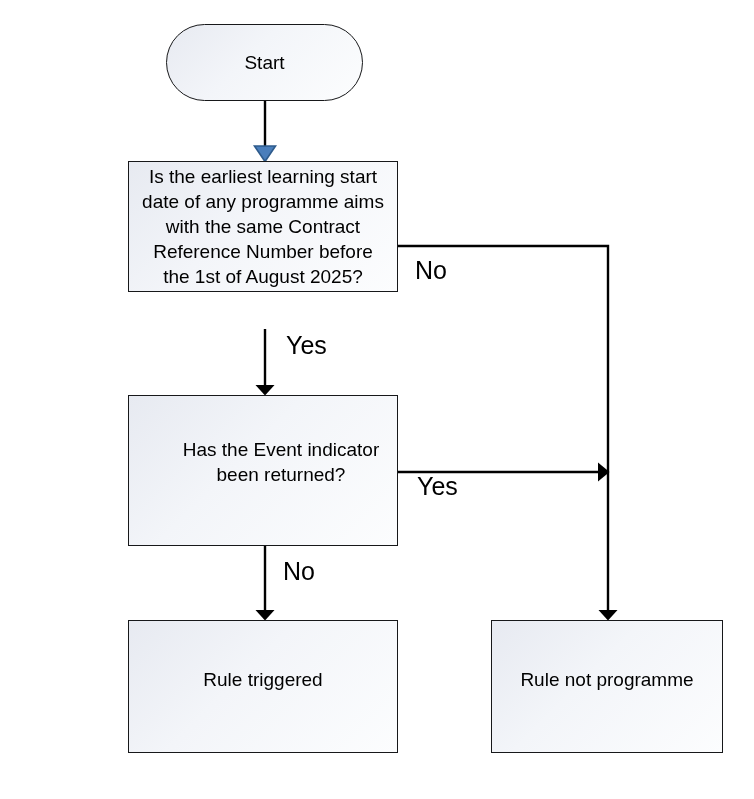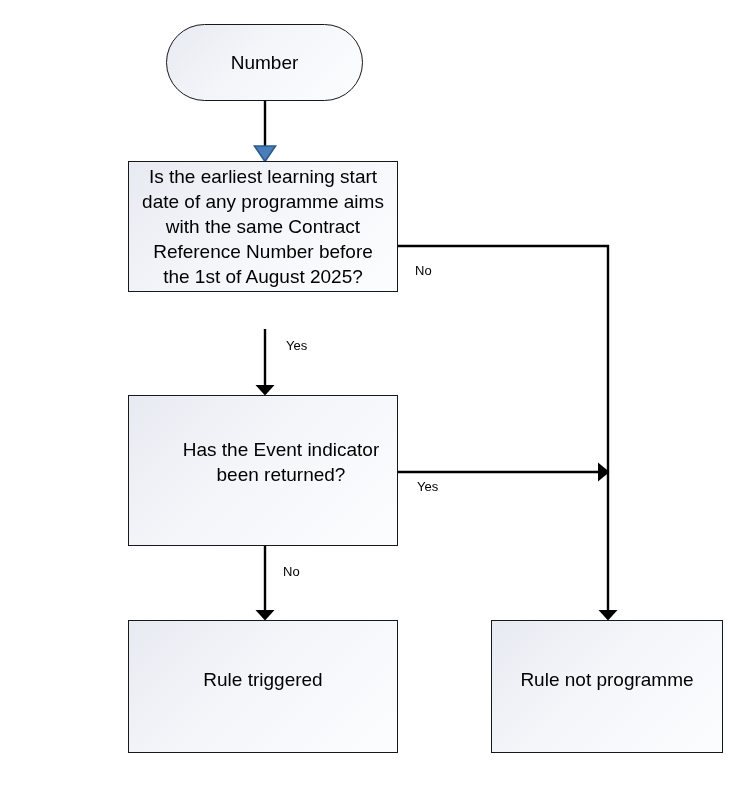--- a/index.html
+++ b/index.html
@@ -58,21 +58,21 @@
 
   
   #node-start        { left: 166px; top: 24px;  width: 197px; height: 77px; }
   #node-decision-1   { left: 128px; top: 161px; width: 270px; height: 131px; }
   #node-decision-2   { left: 128px; top: 395px; width: 270px; height: 151px; }
   #node-rule-trig    { left: 128px; top: 620px; width: 270px; height: 133px; text-align: center; }
   #node-rule-nottrig { left: 491px; top: 620px; width: 232px; height: 133px; }
 
   .edge-label {
     position: absolute;
-    font-size: 13px;
+    font-size: 25px;
     line-height: 23px;
     color: #000000;
     white-space: nowrap;
   }
   #label-no-1  { left: 415px; top: 259px; }
   #label-yes-1 { left: 286px; top: 334px; }
   #label-yes-2 { left: 417px; top: 475px; }
   #label-no-2  { left: 283px; top: 560px; }
 </style>
 </head>
@@ -100,21 +100,21 @@
     <polygon points="598,462.5 598,481.5 609.5,472" fill="#000000"></polygon>
   </g>
 
   <g>
     <line x1="265" y1="546" x2="265" y2="612" stroke="#000000" stroke-width="2.4"></line>
     <polygon points="255.5,610 274.5,610 265,620.5" fill="#000000"></polygon>
   </g>
 </svg>
 
 <div class="node terminator" id="node-start">
-  <span class="node-text">Number</span>
+  <span class="node-text">Start</span>
 </div>
 
 <div class="node" id="node-decision-1">
   <span class="node-text">Is the earliest learning start date of any programme aims with the same Contract Reference Number before the 1st of August 2025?</span>
 </div>
 
 <div class="node raise" id="node-decision-2">
   <span class="node-text">Has the Event indicator been returned?</span>
 </div>
 

